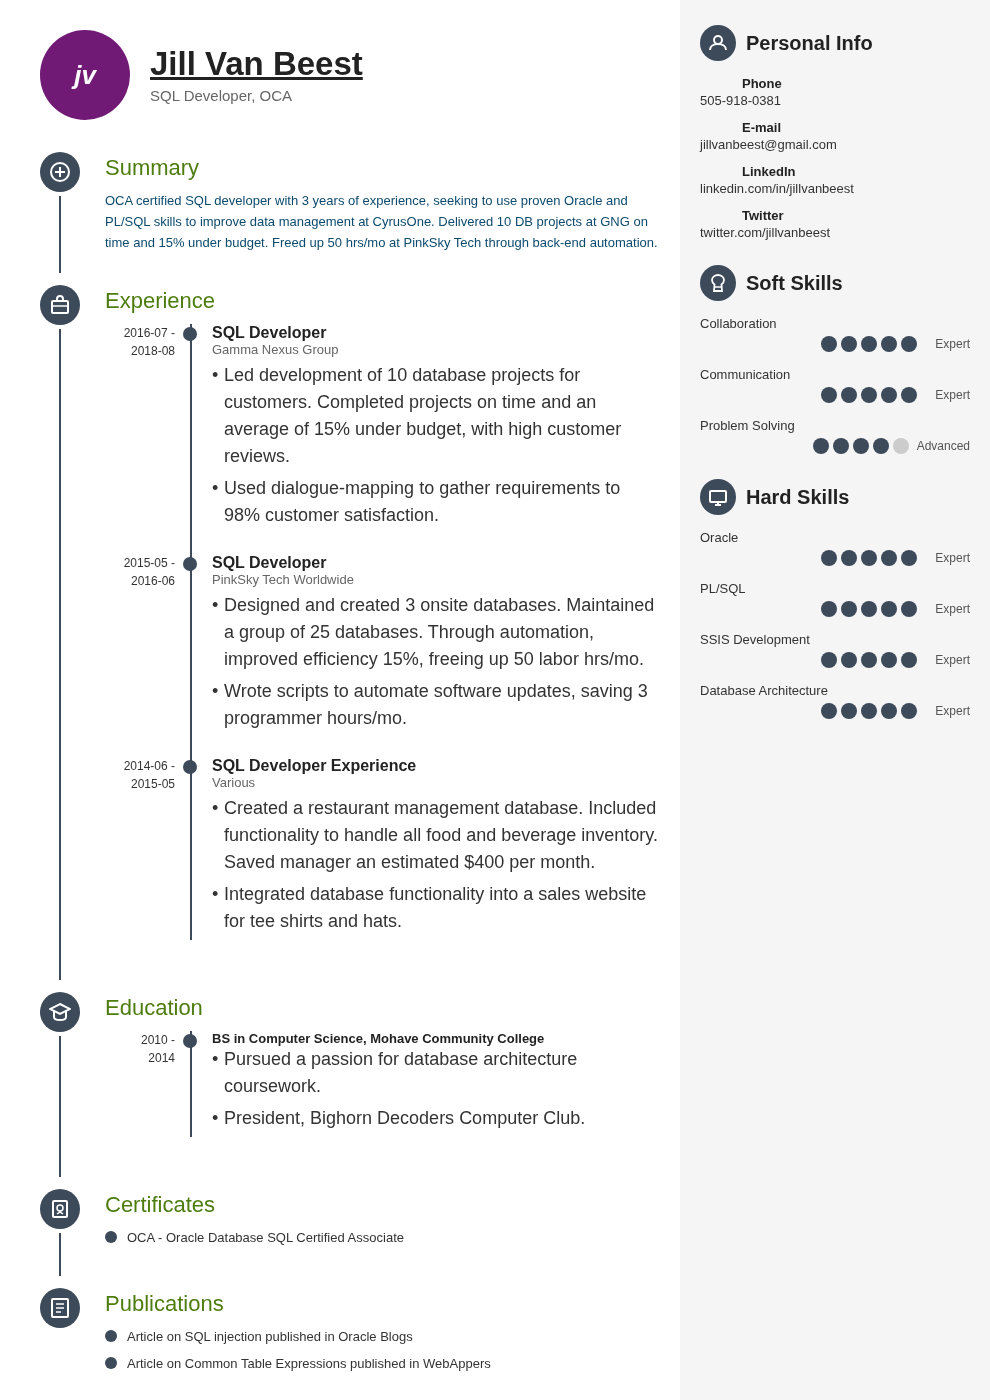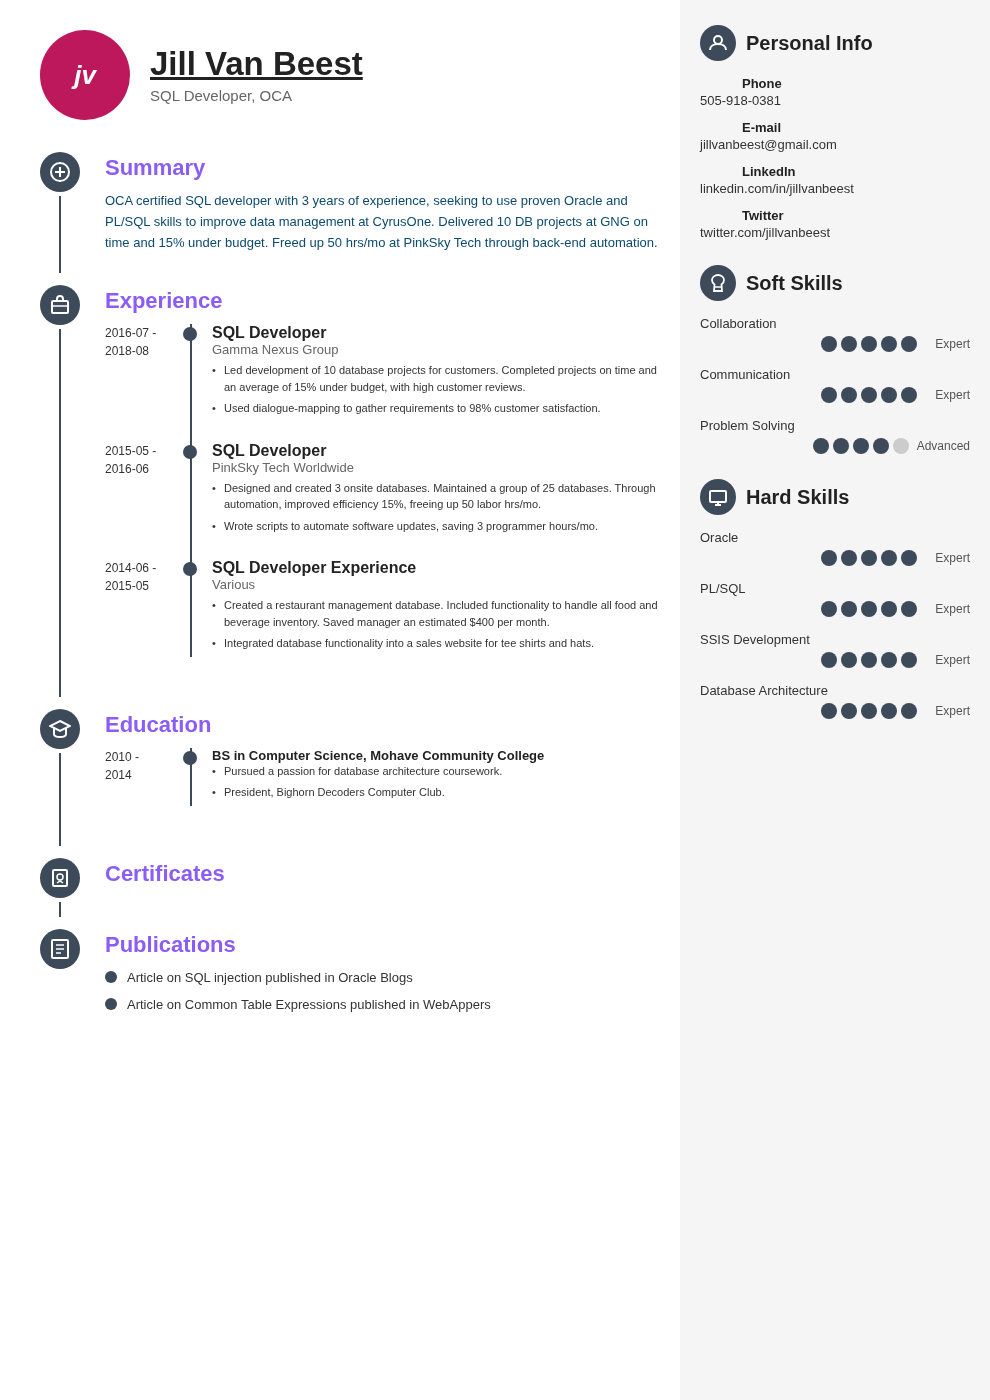--- a/index.html
+++ b/index.html
@@ -30,21 +30,21 @@
       display: flex;
       align-items: center;
       margin-bottom: 30px;
       padding-left: 10px;
     }
 
     .avatar-circle {
       width: 90px;
       height: 90px;
       border-radius: 50%;
-      background: #be185d;
+      background: #701a75;
       display: flex;
       align-items: center;
       justify-content: center;
       flex-shrink: 0;
       margin-right: 20px;
     }
 
     .avatar-initials {
       color: #fff;
       font-size: 26px;
@@ -104,22 +104,22 @@
     }
 
     .section-content {
       flex: 1;
       padding-left: 15px;
       padding-bottom: 20px;
     }
 
     .section-title {
       font-size: 22px;
-      font-weight: bold;
-      color: #8b5cf6;
+      font-weight: normal;
+      color: #4d7c0f;
       margin-bottom: 10px;
       margin-top: 5px;
     }
 
     .section-text {
       font-size: 13px;
       line-height: 1.6;
       color: #0c4a6e;
     }
 
@@ -134,21 +134,21 @@
       color: #666;
       margin-bottom: 5px;
     }
 
     .exp-bullets {
       list-style: none;
       padding: 0;
     }
 
     .exp-bullets li {
-      font-size: 11px;
+      font-size: 18px;
       color: #333;
       line-height: 1.5;
       margin-bottom: 5px;
       padding-left: 12px;
       position: relative;
     }
 
     .exp-bullets li::before {
       content: "•";
       position: absolute;
@@ -206,21 +206,21 @@
       display: flex;
       align-items: flex-start;
       position: relative;
       margin-bottom: 20px;
     }
 
     .entry-date-left {
       width: 85px;
       font-size: 12px;
       color: #333;
-      text-align: left;
+      text-align: right;
       padding-right: 15px;
       flex-shrink: 0;
       line-height: 1.5;
       margin-left: -85px;
     }
 
     .entry-dot {
       width: 14px;
       height: 14px;
       border-radius: 50%;
@@ -463,20 +463,24 @@
           <svg width="22" height="22" viewBox="0 0 22 22" fill="none">
             <rect x="4" y="3" width="14" height="16" rx="1" stroke="white" stroke-width="2"></rect>
             <circle cx="11" cy="10" r="3" stroke="white" stroke-width="1.5"></circle>
             <path d="M8 16l3-2 3 2" stroke="white" stroke-width="1.5"></path>
           </svg>
         </div>
         <div class="section-line"></div>
       </div>
       <div class="section-content">
         <div class="section-title">Certificates</div>
+        <div class="cert-entry">
+          <div class="bullet-dot"></div>
+          <span class="cert-text">OCA - Oracle Database SQL Certified Associate</span>
+        </div>
       </div>
     </div>
 
     <div class="section">
       <div class="section-icon-col">
         <div class="section-icon">
           <svg width="22" height="22" viewBox="0 0 22 22" fill="none">
             <rect x="3" y="2" width="16" height="18" rx="1" stroke="white" stroke-width="2"></rect>
             <line x1="7" y1="7" x2="15" y2="7" stroke="white" stroke-width="1.5"></line>
             <line x1="7" y1="11" x2="15" y2="11" stroke="white" stroke-width="1.5"></line>

